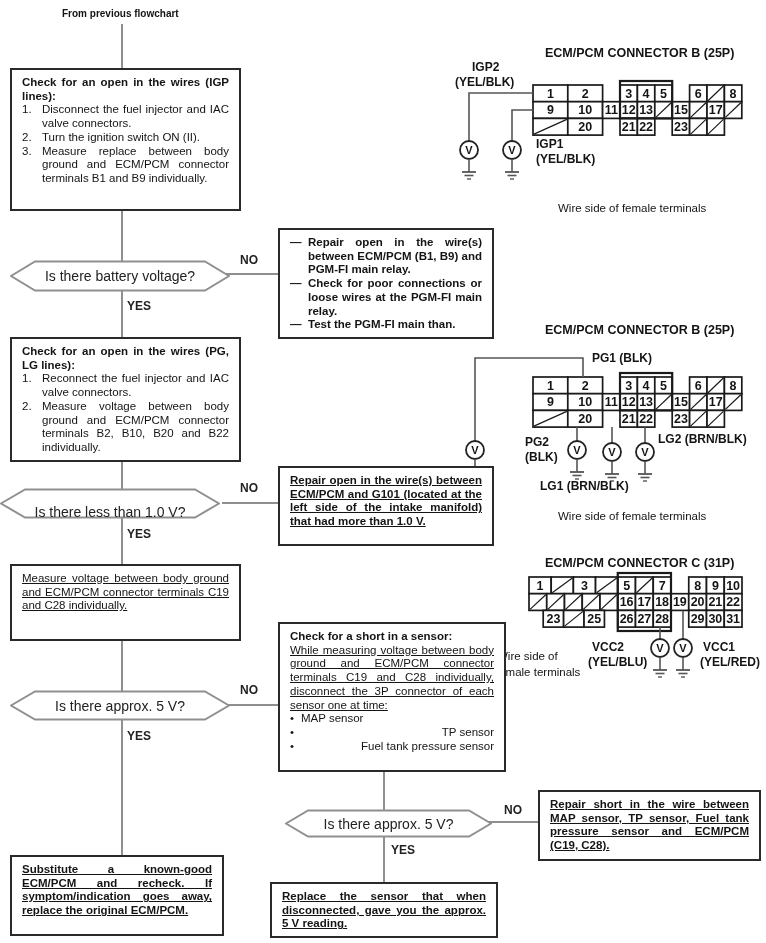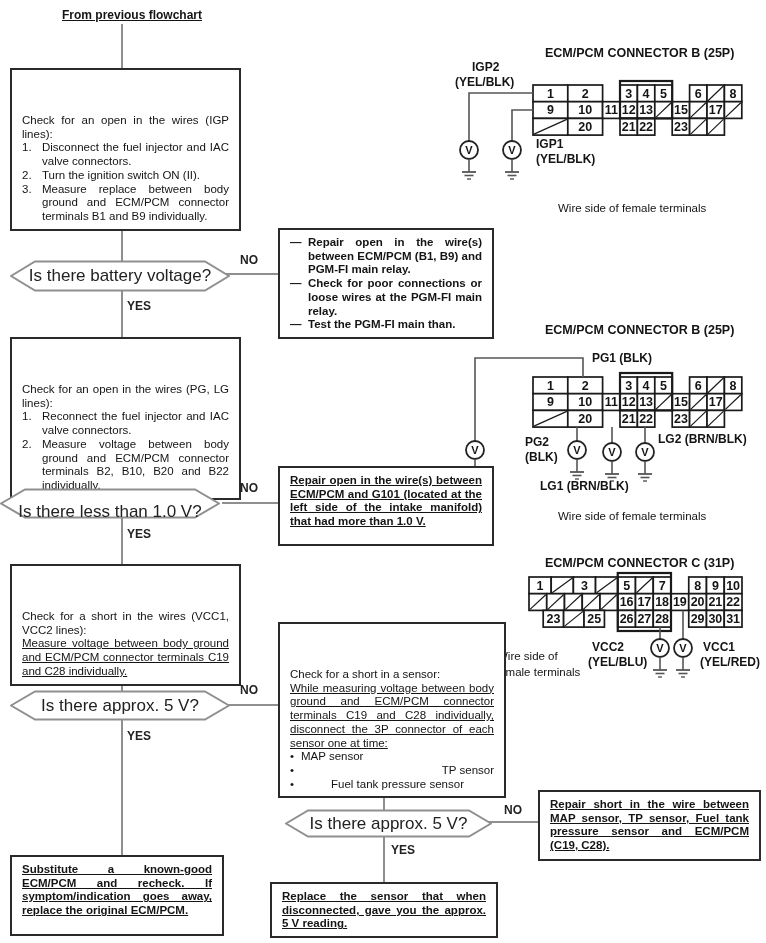--- a/index.html
+++ b/index.html
@@ -7,36 +7,36 @@
     width:766px;height:943px;position:relative;background:#ffffff;
     font-family:"Liberation Sans", sans-serif;color:#141414;overflow:hidden;
   }
   .flow-v{position:absolute;width:2px;background:#8f8f8f;z-index:0;}
   .flow-h{position:absolute;height:2px;background:#8f8f8f;z-index:0;}
   .box{
     position:absolute;background:#fff;border:2px solid #2a2a2a;
     padding:6px 10px 5px 10px;font-size:11.5px;line-height:13.7px;
     box-sizing:border-box;z-index:2;
   }
-  .bx-title{font-weight:normal;text-align:justify;margin-top:38px;}
+  .bx-title{font-weight:bold;text-align:justify;}
   .li{display:flex;}
   .li .mk{width:20px;flex:none;}
   .li .mkd{width:18px;flex:none;}
   .li .mkb{width:11px;flex:none;}
   .li .txt{flex:1;text-align:justify;}
   .b{font-weight:bold;}
   .jt{text-align:justify;text-decoration:underline;}
   .decision{position:absolute;z-index:2;}
   .decision svg{display:block;}
   .decision .q{
     position:absolute;left:0;top:0;right:0;bottom:0;display:flex;
-    align-items:center;justify-content:center;font-size:17px;color:#222;
+    align-items:center;justify-content:center;font-size:14px;color:#222;
   }
   .tag{position:absolute;font-weight:bold;font-size:12px;color:#222;z-index:2;}
-  .from-label{position:absolute;left:62px;top:8px;font-weight:bold;font-size:12px;z-index:2;text-decoration:underline;}
+  .from-label{position:absolute;left:62px;top:8px;font-weight:bold;font-size:10px;z-index:2;}
   .conn{position:absolute;z-index:1;}
 </style>
 </head>
 <body>
 
 <div class="flow-v" style="left:121px;top:24px;height:52px"></div>
 <div class="flow-v" style="left:121px;top:203px;height:65px"></div>
 <div class="flow-h" style="left:222px;top:273px;width:64px"></div>
 <div class="flow-v" style="left:121px;top:284px;height:61px"></div>
 <div class="flow-v" style="left:121px;top:448px;height:47px"></div>
@@ -110,21 +110,20 @@
   <div class="q">Is there less than 1.0 V?</div>
 </div>
 <div class="tag" style="left:240px;top:481px">NO</div>
 <div class="tag" style="left:127px;top:527px">YES</div>
 
 <div class="box" style="left:278px;top:466px;width:216px;min-height:80px">
   <div class="b jt">Repair open in the wire(s) between ECM/PCM and G101 (located at the left side of the intake manifold) that had more than 1.0 V.</div>
 </div>
 
 <div class="box" style="left:10px;top:564px;width:231px;min-height:77px">
-  <div class="bx-title">Check for a short in the wires (VCC1, VCC2 lines):</div>
   <div class="jt">Measure voltage between body ground and ECM/PCM connector terminals C19 and C28 individually.</div>
 </div>
 
 <div class="decision" style="left:10px;top:690px;width:220px;height:31px">
   <svg width="220" height="31" viewBox="0 0 220 31">
     <polygon points="1,15.5 25,1.5 195,1.5 219,15.5 195,29.5 25,29.5" fill="#ffffff" stroke="#8f8f8f" stroke-width="2"></polygon>
   </svg>
   <div class="q">Is there approx. 5 V?</div>
 </div>
 <div class="tag" style="left:240px;top:683px">NO</div>
@@ -136,21 +135,21 @@
   <div class="li">
     <span class="mkb">•</span>
     <span class="txt" style="text-align:left">MAP sensor</span>
   </div>
   <div class="li">
     <span class="mkb">•</span>
     <span class="txt" style="text-align:right">TP sensor</span>
   </div>
   <div class="li">
     <span class="mkb">•</span>
-    <span class="txt" style="text-align:center">Fuel tank pressure sensor</span>
+    <span class="txt" style="text-align:right">Fuel tank pressure sensor</span>
   </div>
 </div>
 
 <div class="decision" style="left:285px;top:809px;width:207px;height:29px">
   <svg width="207" height="29" viewBox="0 0 207 29">
     <polygon points="1,14.5 23,1.5 184,1.5 206,14.5 184,27.5 23,27.5" fill="#ffffff" stroke="#8f8f8f" stroke-width="2"></polygon>
   </svg>
   <div class="q">Is there approx. 5 V?</div>
 </div>
 <div class="tag" style="left:504px;top:803px">NO</div>

